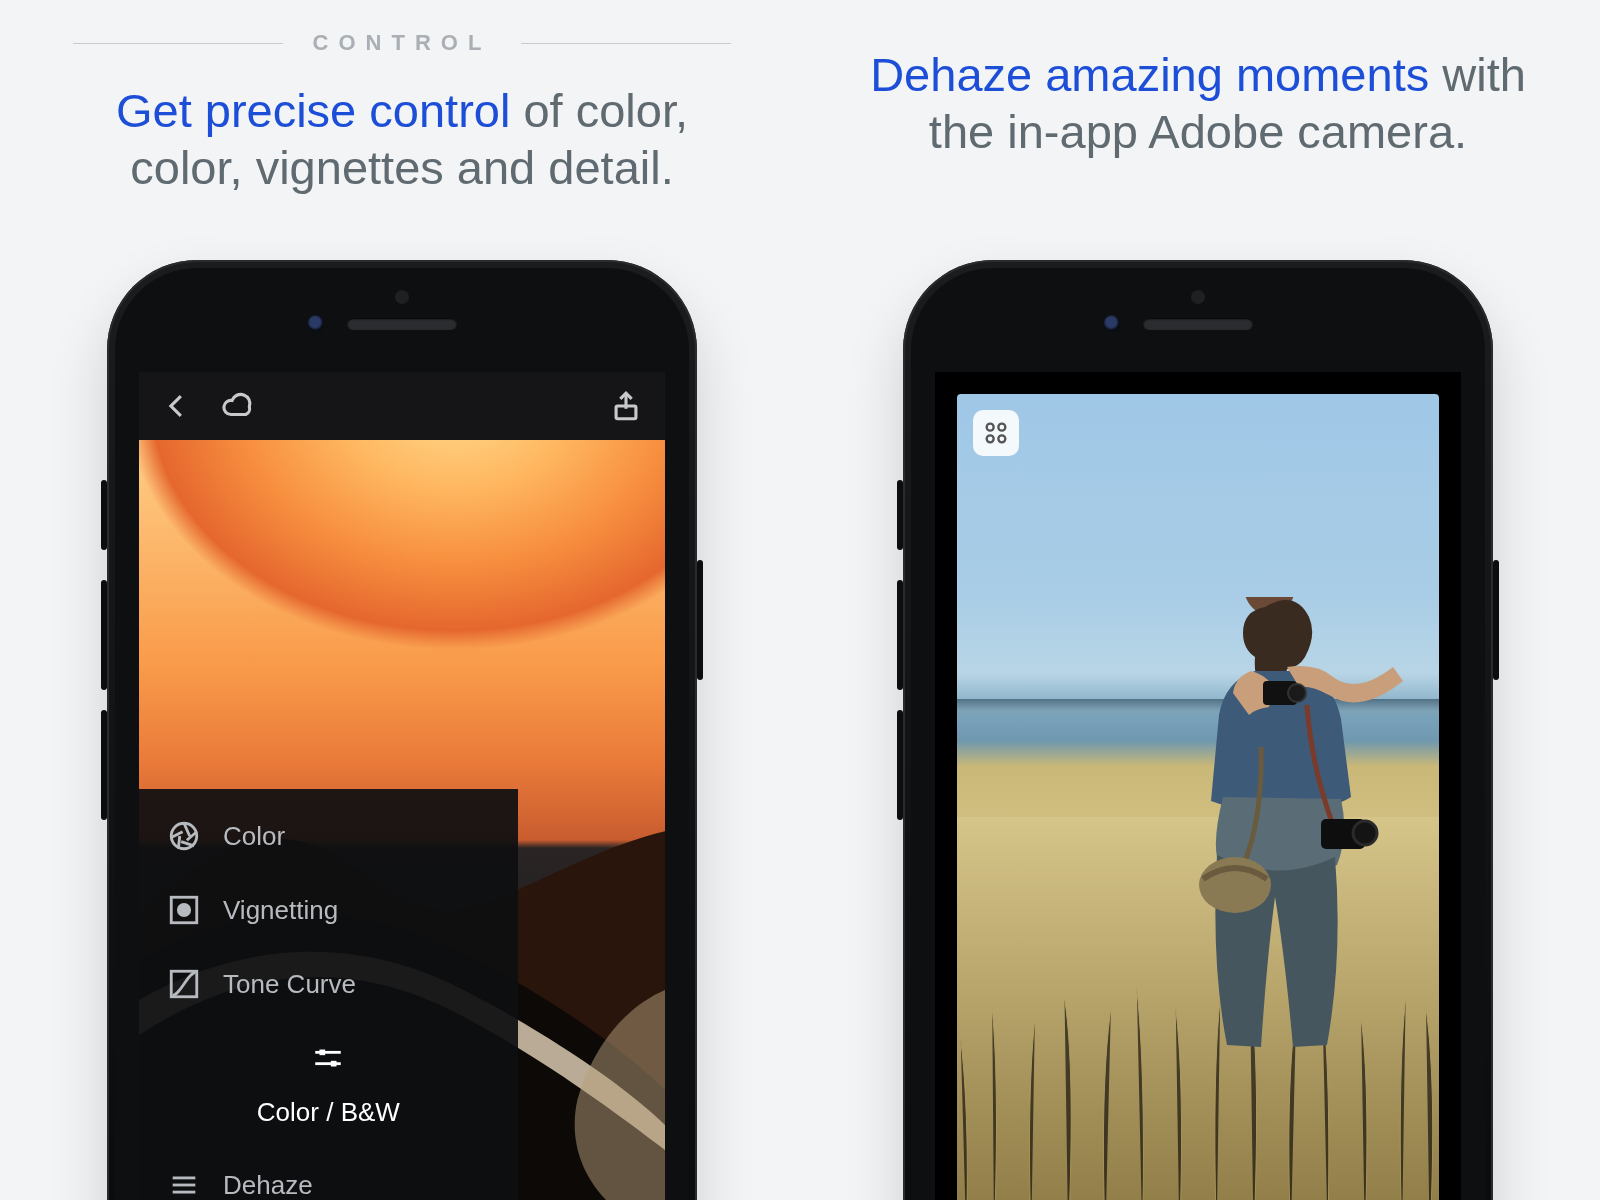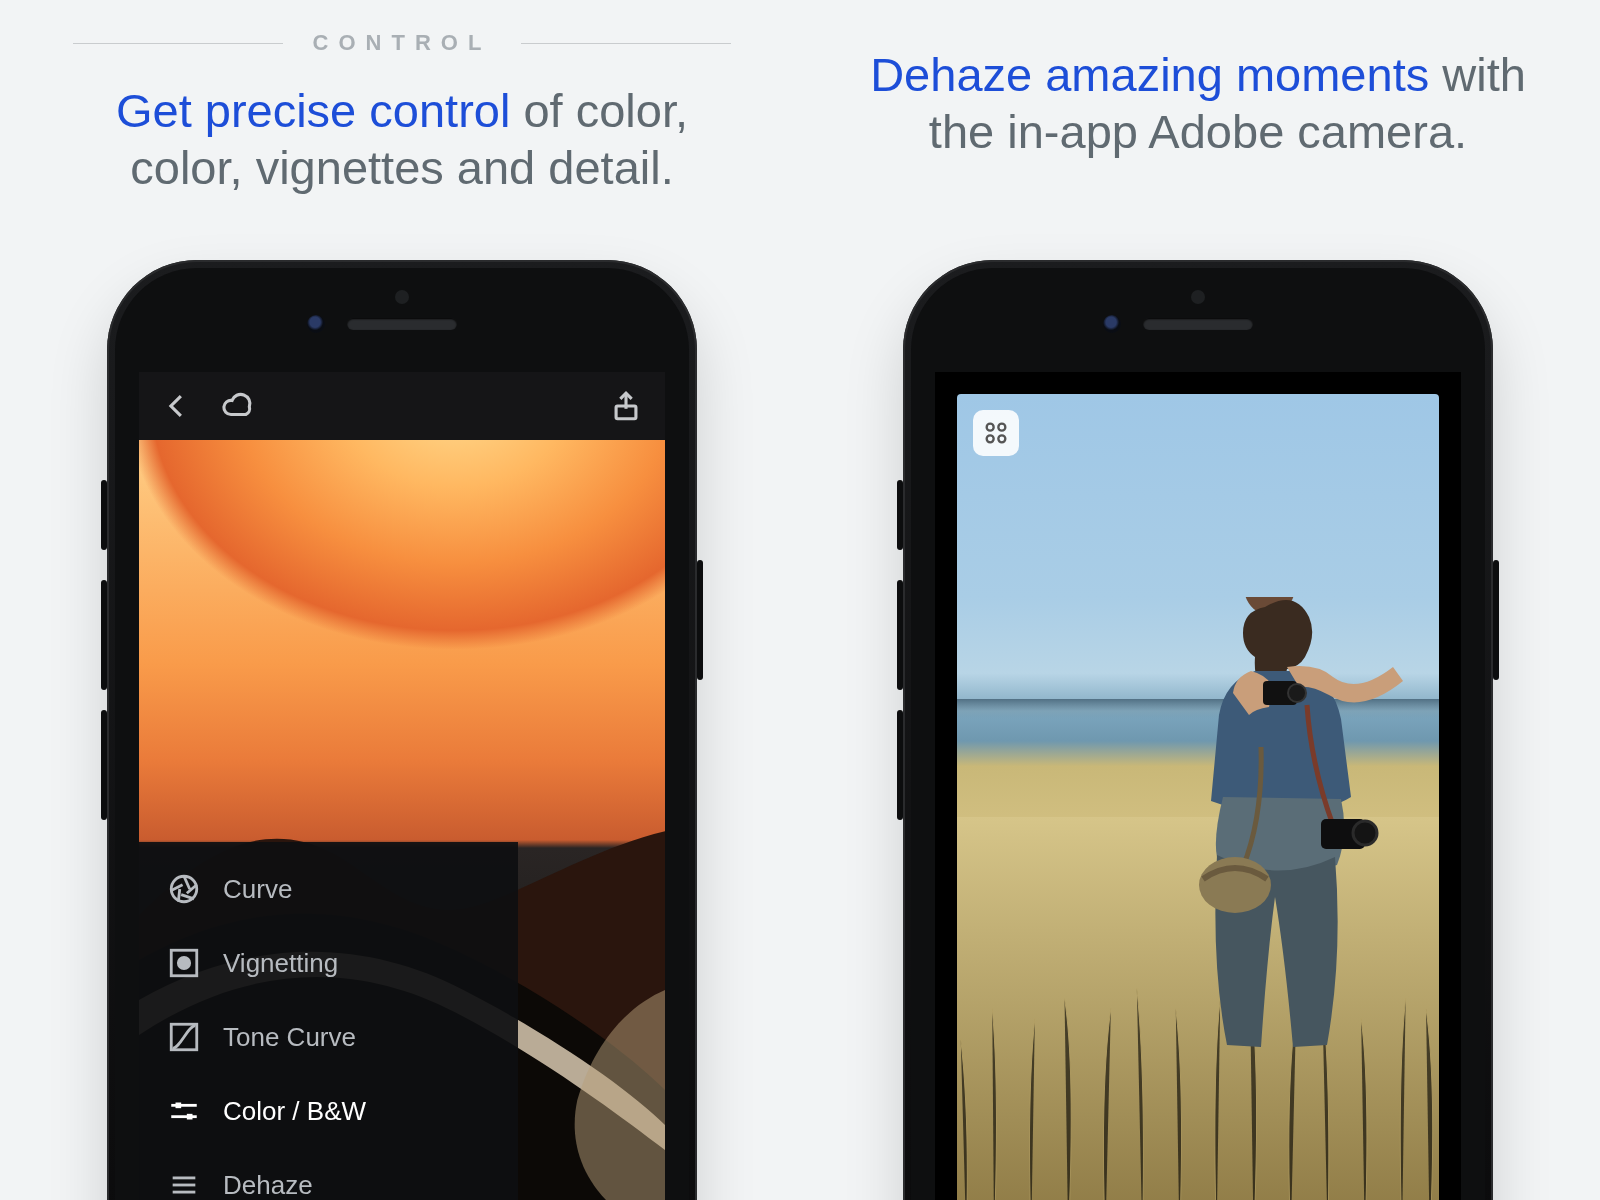--- a/index.html
+++ b/index.html
@@ -122,21 +122,21 @@
     position:absolute; left:0; bottom:0;
     width:72%;
     background:rgba(14,15,17,.93);
     padding:10px 0 18px;
   }
   .tool{
     display:flex; align-items:center; gap:22px;
     padding:20px 28px;
     color:#b7bbc0; font-size:26px; font-weight:300;
   }
-  .tool.active{ color:#fff; }
+  .tool.active{ color:#fff;flex-direction:column; }
   .tool .tico{ width:34px; height:34px; flex:0 0 34px; }
   .tool .tico svg{width:100%;height:100%;stroke:#b7bbc0;fill:none;stroke-width:2;}
   .tool.active .tico svg{stroke:#fff;}
 
   
   .cam-view{
     position:absolute; top:22px; left:22px; right:22px; bottom:0;
     border-radius:4px;
     overflow:hidden;
     background:
@@ -233,21 +233,21 @@
           </div>
 
           <div class="toolsheet">
             <div class="tool">
               <span class="tico">
                 <svg viewBox="0 0 24 24">
                     <circle cx="12" cy="12" r="9"></circle>
                     <path d="M12 3l4 9M21 9l-7 6M19 19l-9-3M8 21l1-9M3 13l8-4"></path>
                   </svg>
               </span>
-              <span>Curve</span>
+              <span>Color</span>
             </div>
             <div class="tool">
               <span class="tico">
                 <svg viewBox="0 0 24 24">
                     <rect x="3" y="3" width="18" height="18"></rect>
                     <circle cx="12" cy="12" r="5" fill="#b7bbc0" stroke="none"></circle>
                   </svg>
               </span>
               <span>Vignetting</span>
             </div>

